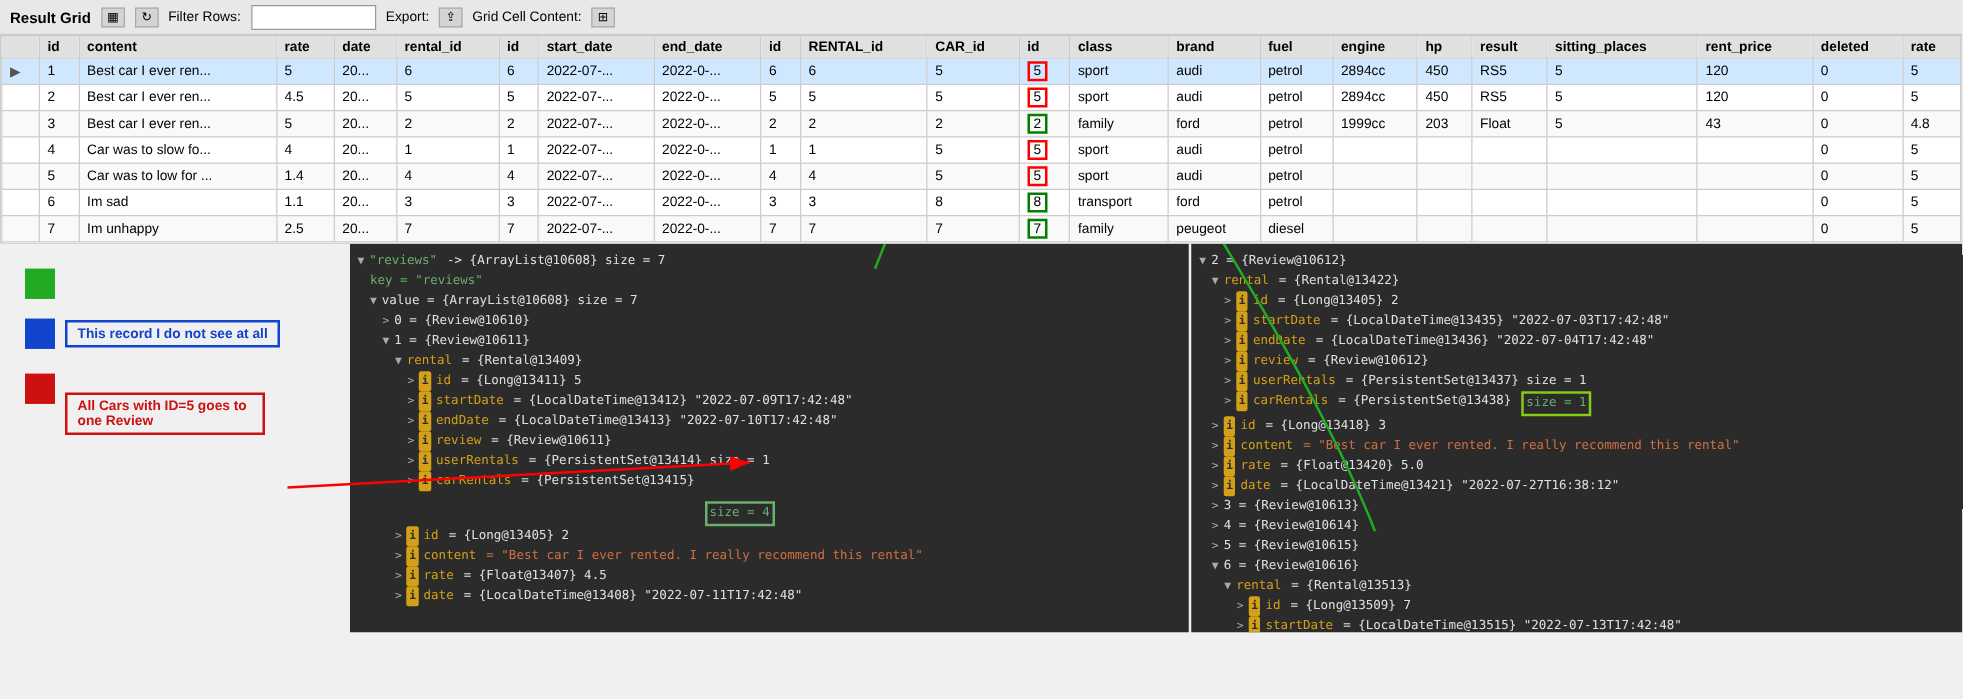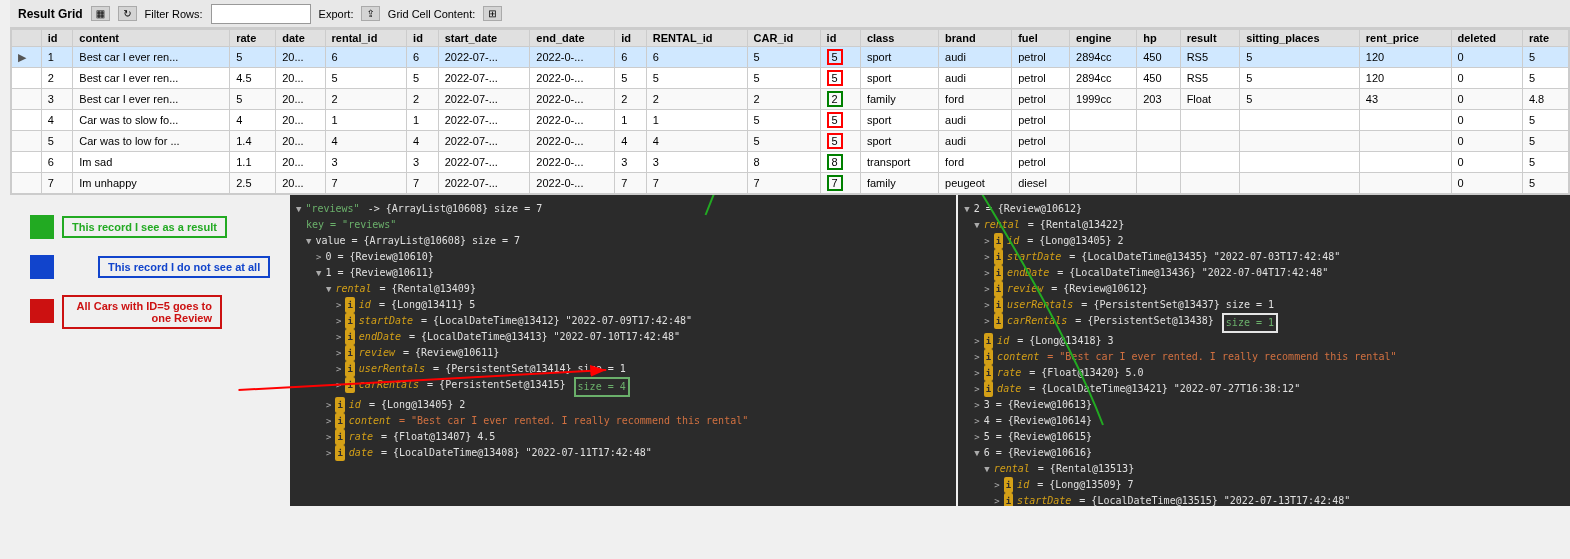--- a/index.html
+++ b/index.html
@@ -56,45 +56,45 @@
     .legend-box {
       width: 24px; height: 24px; border: 2px solid #333; flex-shrink: 0;
     }
     .legend-box.green { background: #22aa22; border-color: #22aa22; }
     .legend-box.blue { background: #1144cc; border-color: #1144cc; }
     .legend-box.red { background: #cc1111; border-color: #cc1111; }
     .legend-text-box {
       border: 2px solid #333; padding: 3px 8px; font-weight: bold; font-size: 11px;
     }
     .legend-text-box.green-border { border-color: #22aa22; color: #22aa22; }
-    .legend-text-box.blue-border { border-color: #1144cc; color: #1144cc; margin-left: 36px; }
-    .legend-text-box.red-border { border-color: #cc1111; color: #cc1111; text-align: right; }
+    .legend-text-box.blue-border { border-color: #1144cc; color: #1144cc; }
+    .legend-text-box.red-border { border-color: #cc1111; color: #cc1111; text-align: left; margin-top: 19px; }
     .debug-panel {
       background: #2b2b2b; color: #d4d4d4; font-family: monospace; font-size: 10px;
       padding: 6px; overflow: hidden; flex: 1; position: relative;
     }
     .debug-line { display: flex; align-items: flex-start; gap: 2px; line-height: 16px; white-space: nowrap; }
     .debug-indent-1 { margin-left: 10px; }
     .debug-indent-2 { margin-left: 20px; }
     .debug-indent-3 { margin-left: 30px; }
     .debug-indent-4 { margin-left: 40px; }
     .arrow-icon { color: #aaa; font-size: 9px; margin-right: 2px; }
     .key-green { color: #6aaf6a; }
-    .key-yellow { color: #d4a017; font-style: italic; }
+    .key-yellow { color: #d4a017; }
     .val-white { color: #e0e0e0; }
     .val-orange { color: #d07040; }
     .icon-i { color: #d4a017; font-size: 9px; margin-right: 2px; background: #d4a017; color: #2b2b2b; padding: 0 2px; border-radius: 2px; font-weight: bold; }
 
     
     .arrows-svg {
       position: absolute; top: 0; left: 0; width: 100%; height: 100%;
       pointer-events: none; z-index: 10;
     }
 
-    .full-wrapper { width: 1570px; height: 537px; overflow: hidden; padding-left: 10px; }
+    .full-wrapper { width: 1570px; height: 537px; overflow: hidden; }
   </style>
 </head>
 <body>
 
 <div class="full-wrapper">
 
   <div class="toolbar">
     <span class="toolbar-label">Result Grid</span>
     <button class="toolbar-icon-btn">▦</button>
     <button class="toolbar-icon-btn">↻</button>
@@ -313,21 +313,20 @@
   </tr>
         </tbody>
     </table>
   </div>
 
   <div style="position:relative; height: 311px; overflow: hidden;">
 
     <div class="legend">
       <div class="legend-item">
         <div class="legend-box green"></div>
-        <div class="legend-text-box green-border">This record I see as a result</div>
       </div>
       <div class="legend-item">
         <div class="legend-box blue"></div>
         <div class="legend-text-box blue-border">This record I do not see at all</div>
       </div>
       <div class="legend-item" style="align-items:flex-start;">
         <div class="legend-box red" style="margin-top:4px;"></div>
         <div class="legend-text-box red-border" style="max-width:160px;">All Cars with ID=5 goes to one Review</div>
       </div>
     </div>
@@ -388,21 +387,21 @@
           <span class="arrow-icon">&gt;</span>
           <span class="icon-i">i</span>
           <span class="key-yellow">userRentals</span>
           <span class="val-white">&nbsp;= {PersistentSet@13414} size = 1</span>
         </div>
         <div class="debug-line debug-indent-4">
           <span class="arrow-icon">&gt;</span>
           <span class="icon-i">i</span>
           <span class="key-yellow">carRentals</span>
           <span class="val-white">&nbsp;= {PersistentSet@13415}&nbsp;</span>
-          <span style="border:2px solid #6aaf6a; padding:0 2px; color:#6aaf6a;">size = 4</span>
+          <span style="border:2px solid #6aaf6a; padding:0 2px; color:#6aaf6a;margin-top:24px;">size = 4</span>
         </div>
         <div class="debug-line debug-indent-3">
           <span class="arrow-icon">&gt;</span>
           <span class="icon-i">i</span>
           <span class="key-yellow">id</span>
           <span class="val-white">&nbsp;= {Long@13405} 2</span>
         </div>
         <div class="debug-line debug-indent-3">
           <span class="arrow-icon">&gt;</span>
           <span class="icon-i">i</span>
@@ -461,21 +460,21 @@
           <span class="arrow-icon">&gt;</span>
           <span class="icon-i">i</span>
           <span class="key-yellow">userRentals</span>
           <span class="val-white">&nbsp;= {PersistentSet@13437} size = 1</span>
         </div>
         <div class="debug-line debug-indent-2">
           <span class="arrow-icon">&gt;</span>
           <span class="icon-i">i</span>
           <span class="key-yellow">carRentals</span>
           <span class="val-white">&nbsp;= {PersistentSet@13438}&nbsp;</span>
-          <span style="border:2px solid #e5e5e5; padding:0 2px; color:#6aaf6a;">size = 1</span>
+          <span style="border:2px solid #84cc16; padding:0 2px; color:#6aaf6a;">size = 1</span>
         </div>
         <div class="debug-line debug-indent-1">
           <span class="arrow-icon">&gt;</span>
           <span class="icon-i">i</span>
           <span class="key-yellow">id</span>
           <span class="val-white">&nbsp;= {Long@13418} 3</span>
         </div>
         <div class="debug-line debug-indent-1">
           <span class="arrow-icon">&gt;</span>
           <span class="icon-i">i</span>

